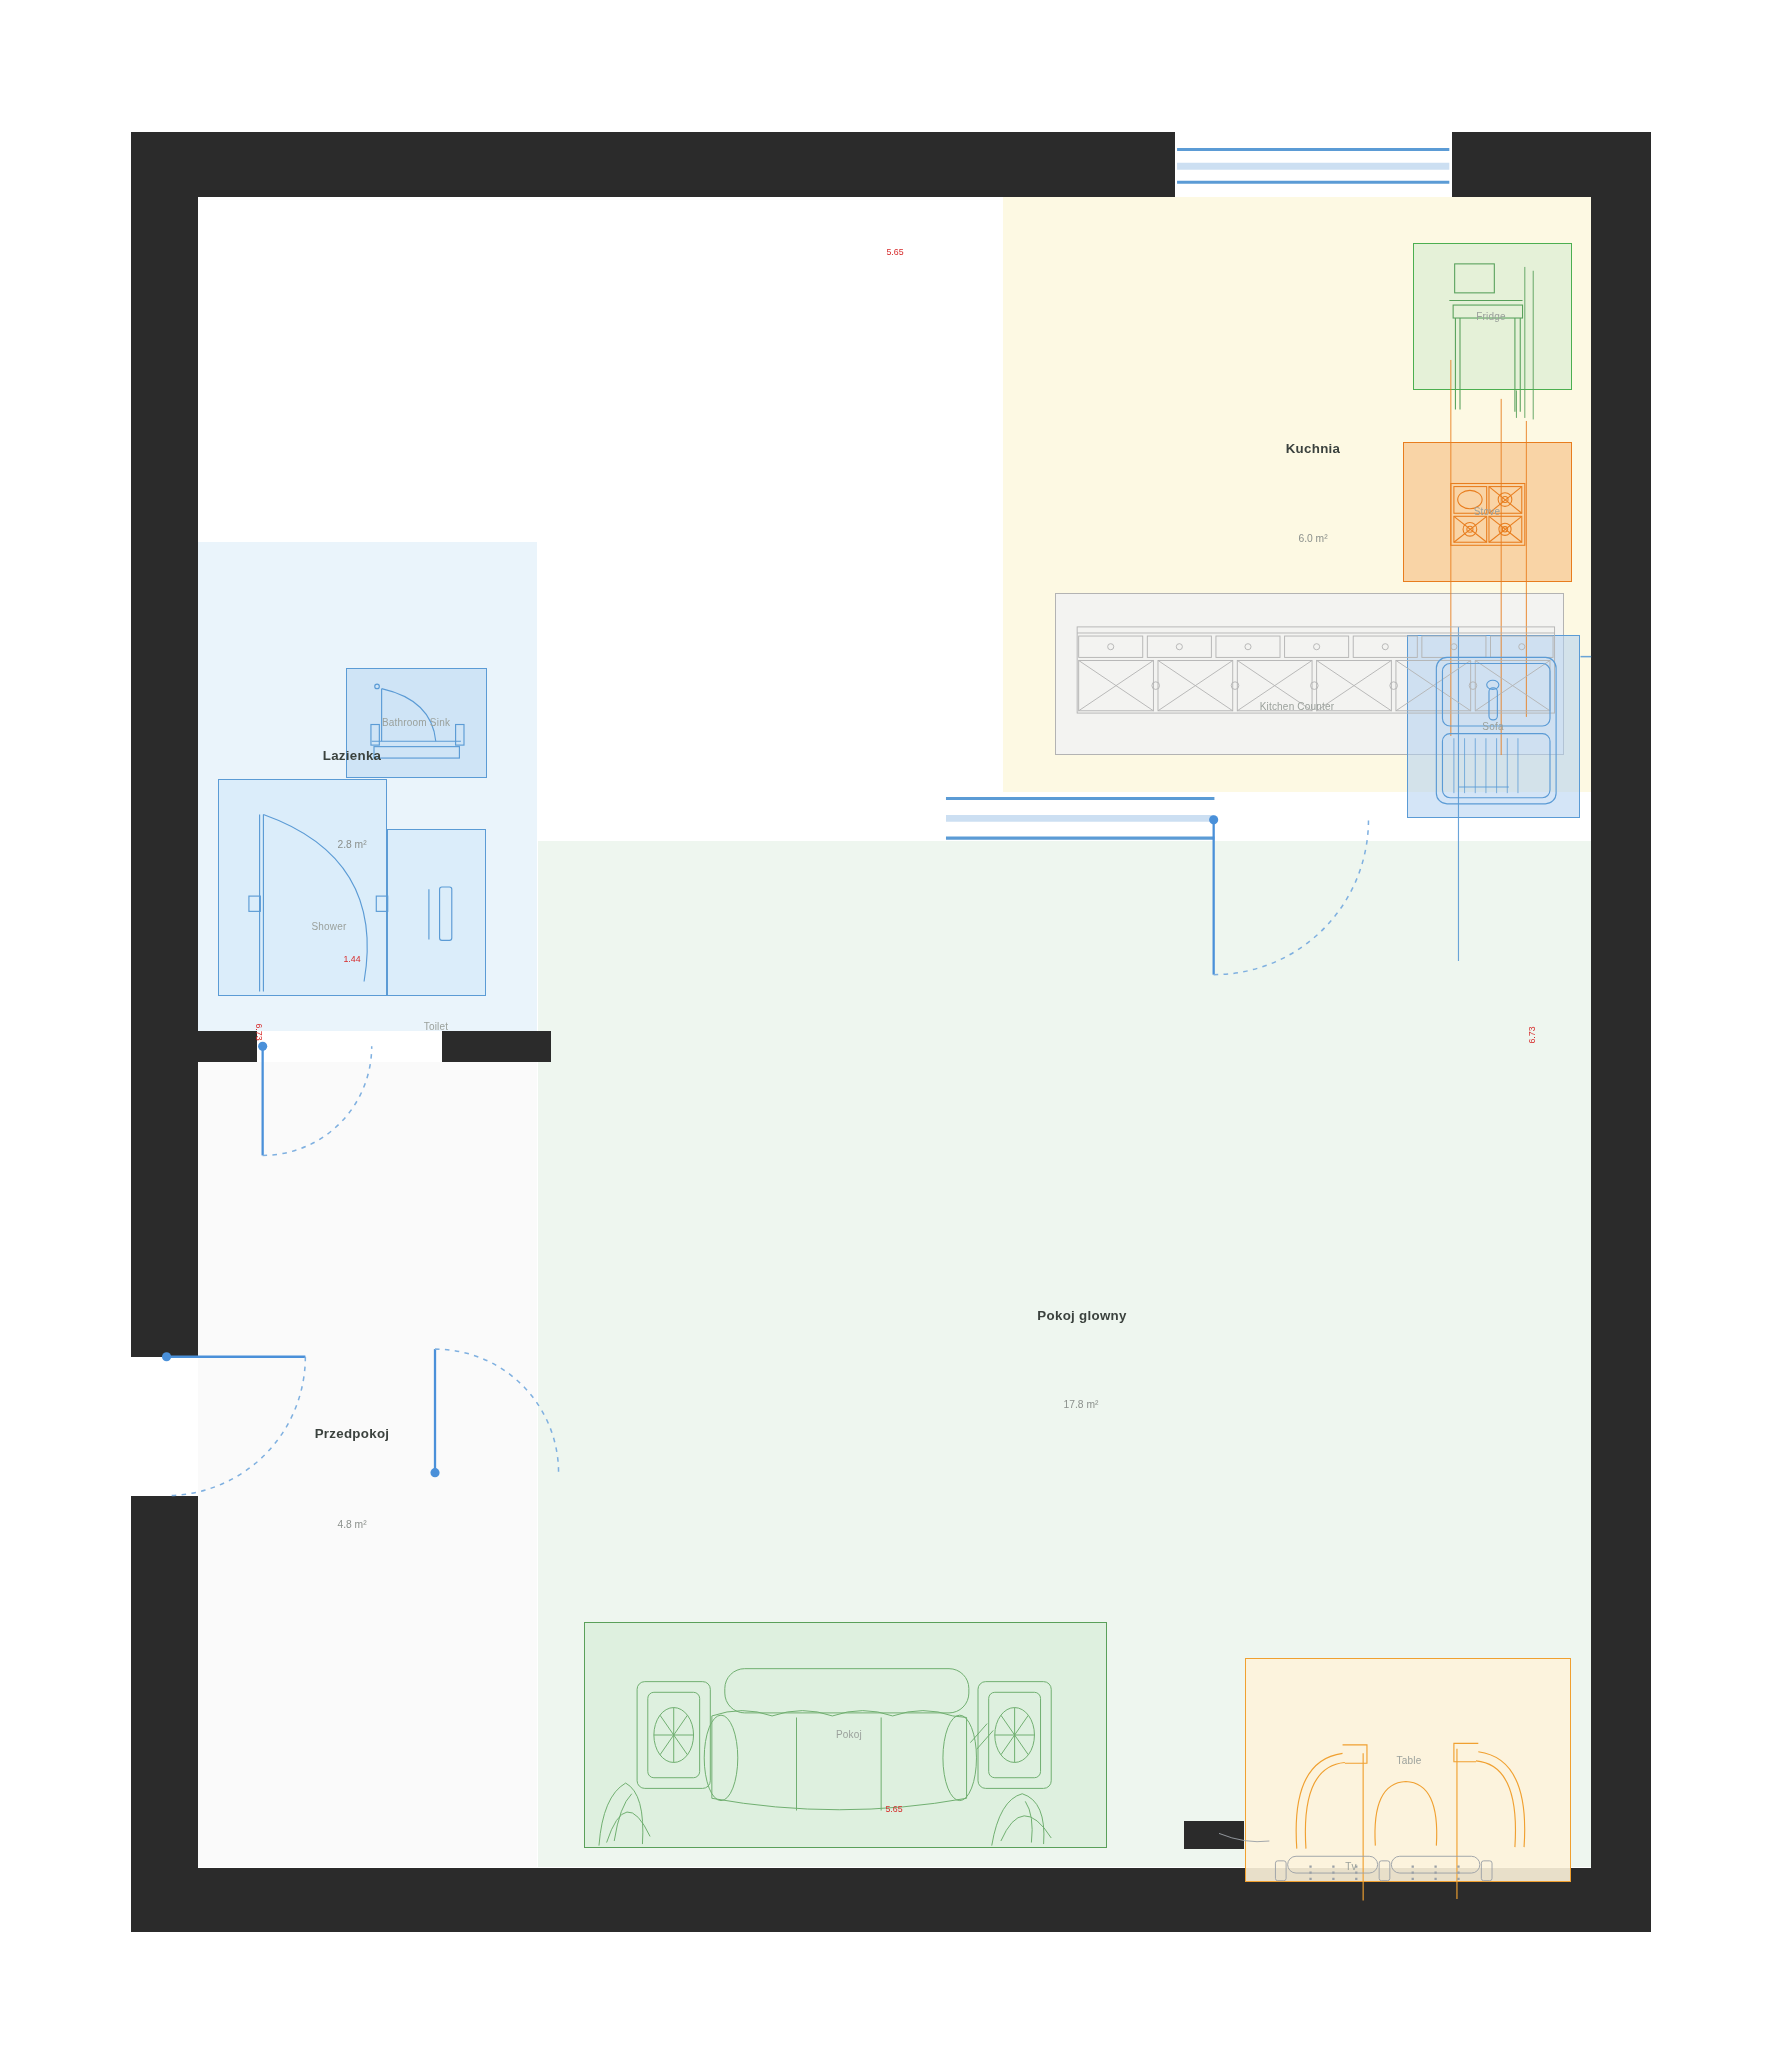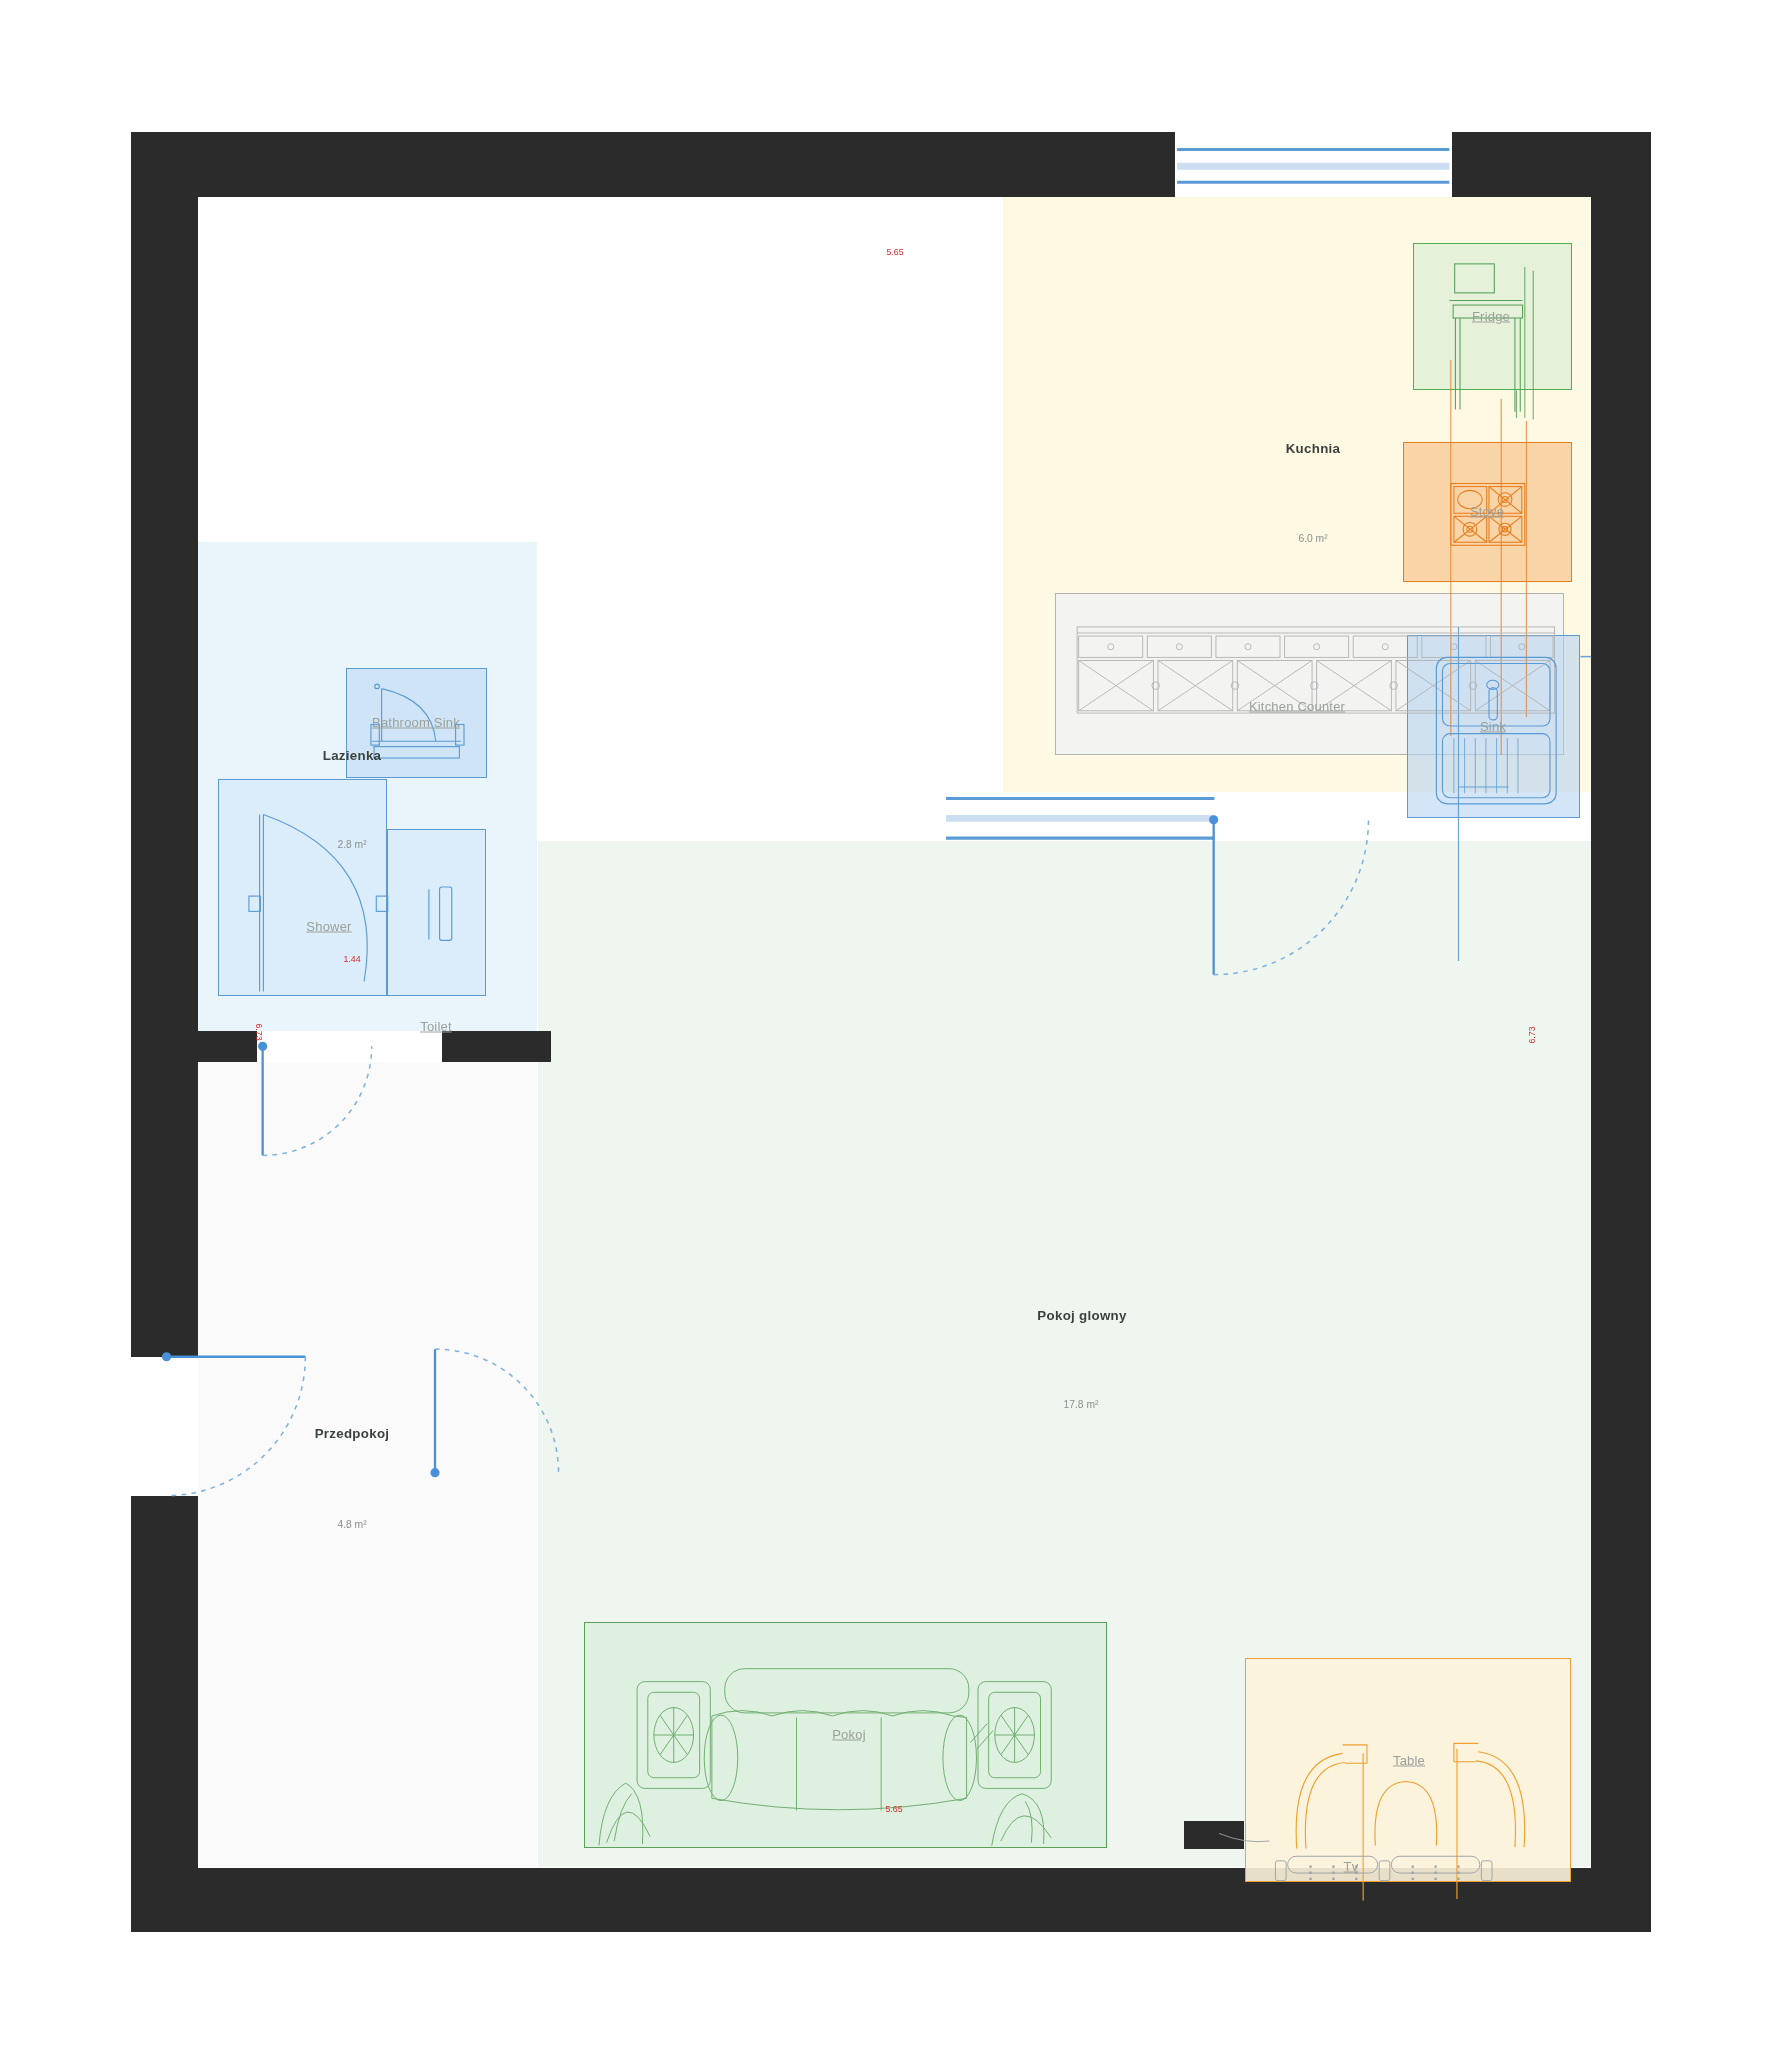--- a/index.html
+++ b/index.html
@@ -6,21 +6,21 @@
   .plan{
     position:relative;width:1789px;height:2066px;background:#ffffff;
     font-family:"Liberation Sans",sans-serif;overflow:hidden;
   }
   .abs{position:absolute;}
   .wall{position:absolute;background:#2b2b2b;}
   .room{position:absolute;}
   .furn{position:absolute;box-sizing:border-box;}
   .lbl{
     position:absolute;transform:translate(-50%,-50%);white-space:nowrap;
-    color:#9ba19c;font-size:13px;letter-spacing:0.2px;text-decoration:underline;
+    color:#9ba19c;font-size:10px;letter-spacing:0.2px;
   }
   .room-name{
     position:absolute;transform:translate(-50%,-50%);white-space:nowrap;
     color:#3b423e;font-size:13.3px;font-weight:bold;letter-spacing:0.3px;
   }
   .room-area{
     position:absolute;transform:translate(-50%,-50%);white-space:nowrap;
     color:#8b908c;font-size:10.3px;
   }
   .dim{
@@ -292,21 +292,21 @@
   <div class="room-name" style="left:352px;top:755px;">Lazienka</div>
   <div class="room-area" style="left:352px;top:844px;">2.8 m²</div>
   <div class="room-name" style="left:352px;top:1433px;">Przedpokoj</div>
   <div class="room-area" style="left:352px;top:1524px;">4.8 m²</div>
   <div class="room-name" style="left:1082px;top:1315px;">Pokoj glowny</div>
   <div class="room-area" style="left:1081px;top:1404px;">17.8 m²</div>
 
   <div class="lbl" style="left:1491px;top:316px;">Fridge</div>
   <div class="lbl" style="left:1487px;top:511px;">Stove</div>
   <div class="lbl" style="left:1297px;top:706px;">Kitchen Counter</div>
-  <div class="lbl" style="left:1493px;top:726px;">Sink</div>
+  <div class="lbl" style="left:1493px;top:726px;">Sofa</div>
   <div class="lbl" style="left:416px;top:722px;">Bathroom Sink</div>
   <div class="lbl" style="left:329px;top:886px;margin-top:40px;">Shower</div>
   <div class="lbl" style="left:436px;top:1026px;">Toilet</div>
   <div class="lbl" style="left:849px;top:1734px;">Pokoj</div>
   <div class="lbl" style="left:1409px;top:1760px;">Table</div>
   <div class="lbl" style="left:1351px;top:1866px;">Tv</div>
 
   <div class="dim" style="left:895px;top:252px;">5.65</div>
   <div class="dim" style="left:894px;top:1809px;">5.65</div>
   <div class="dim" style="left:352px;top:959px;">1.44</div>

